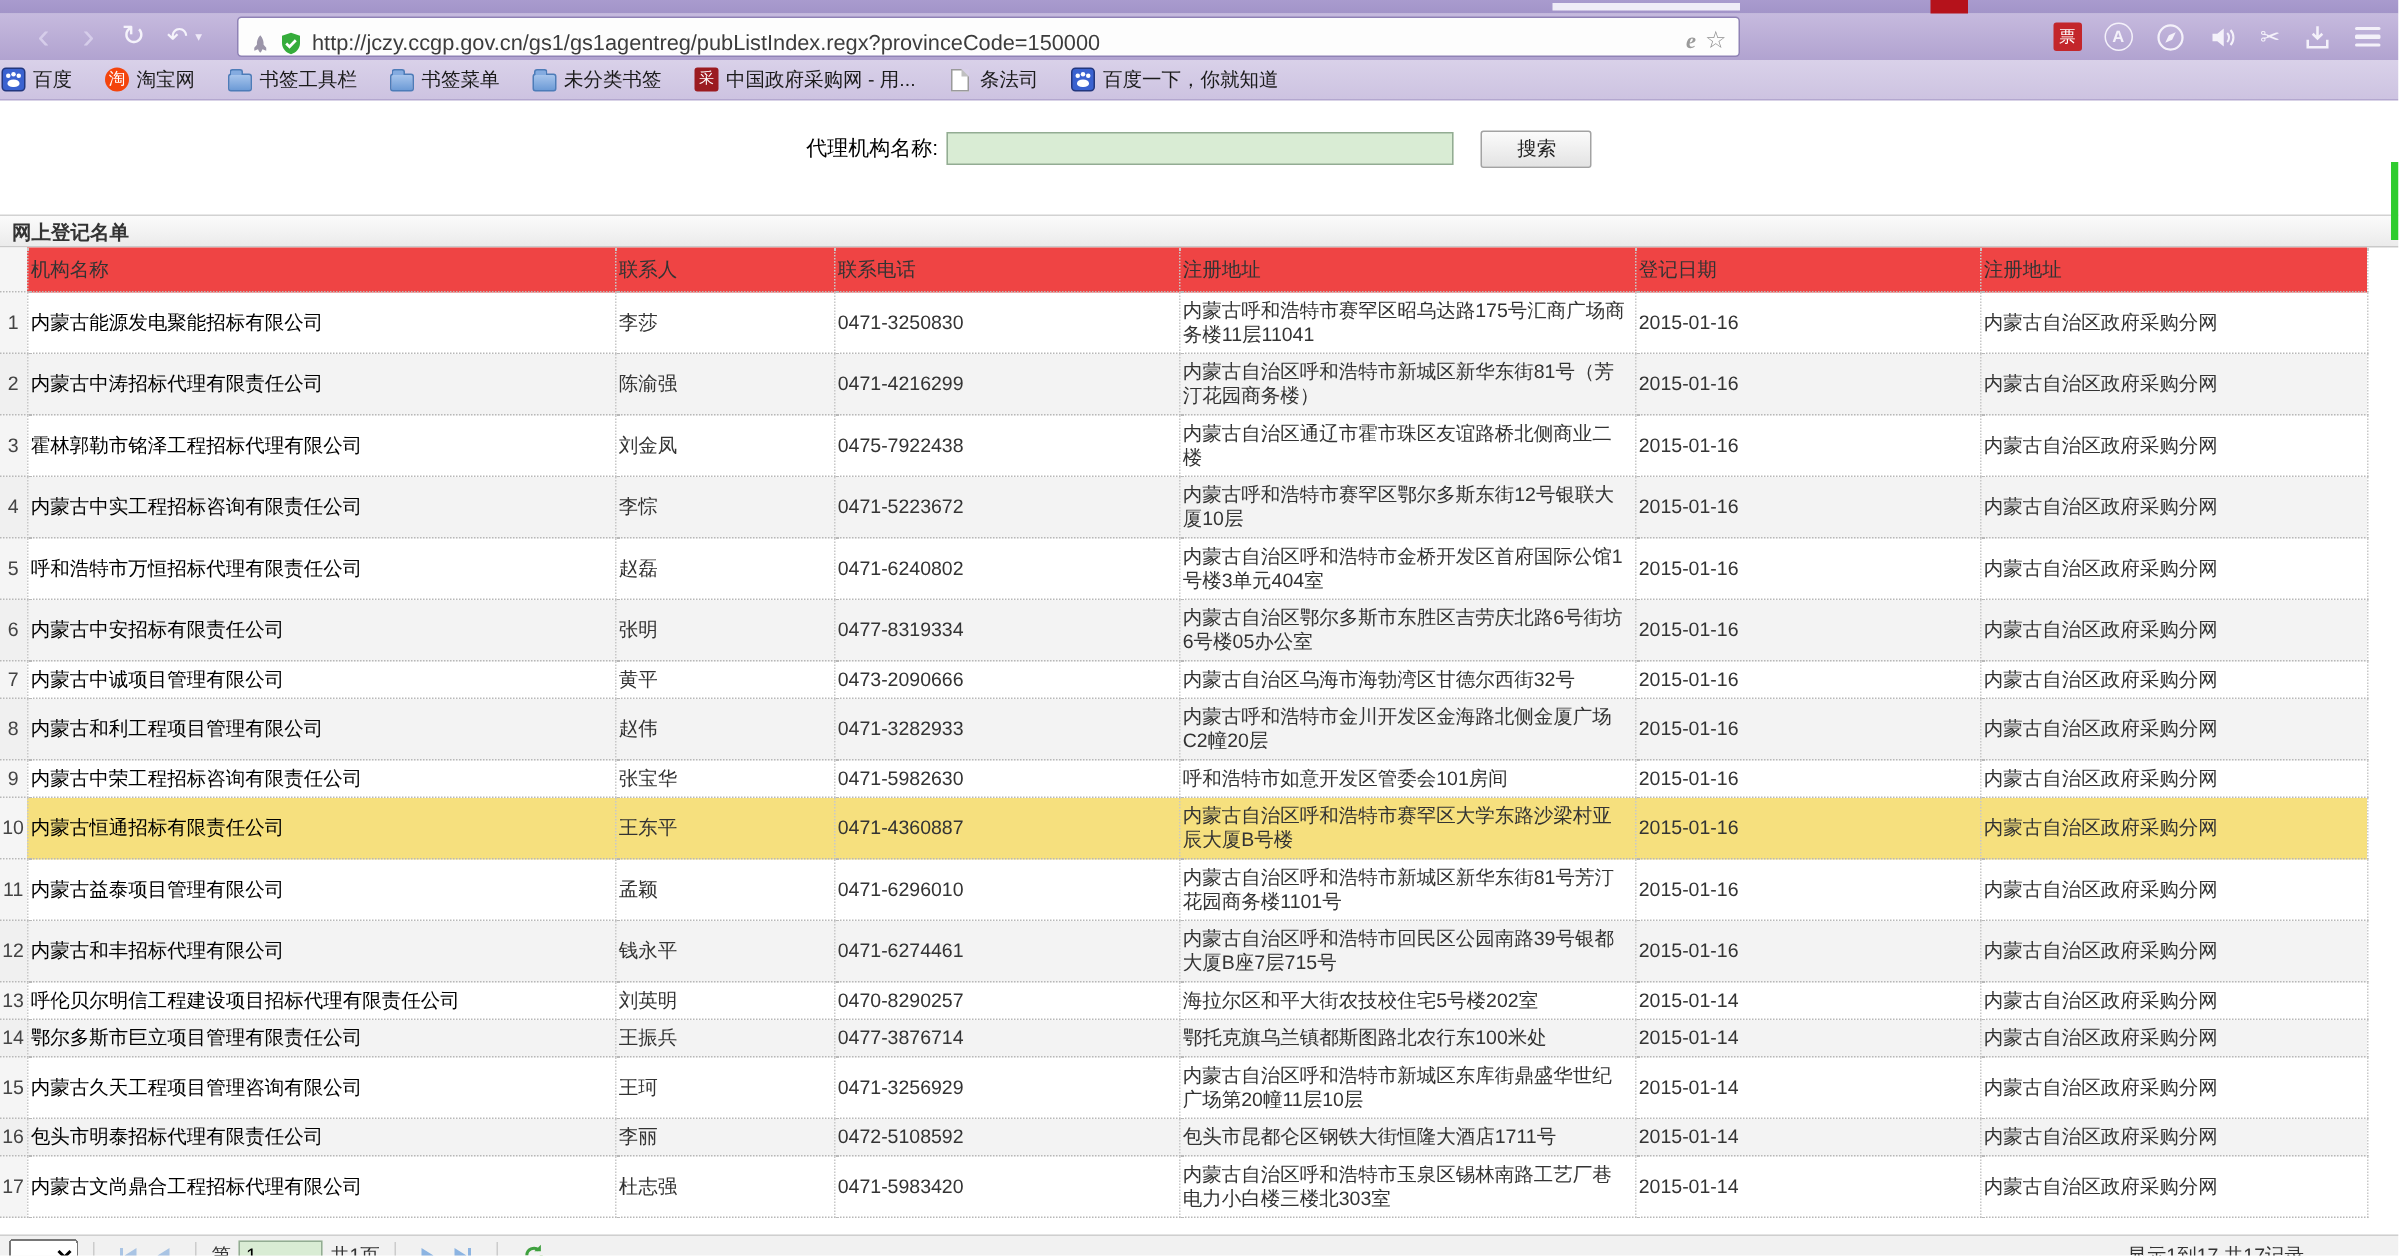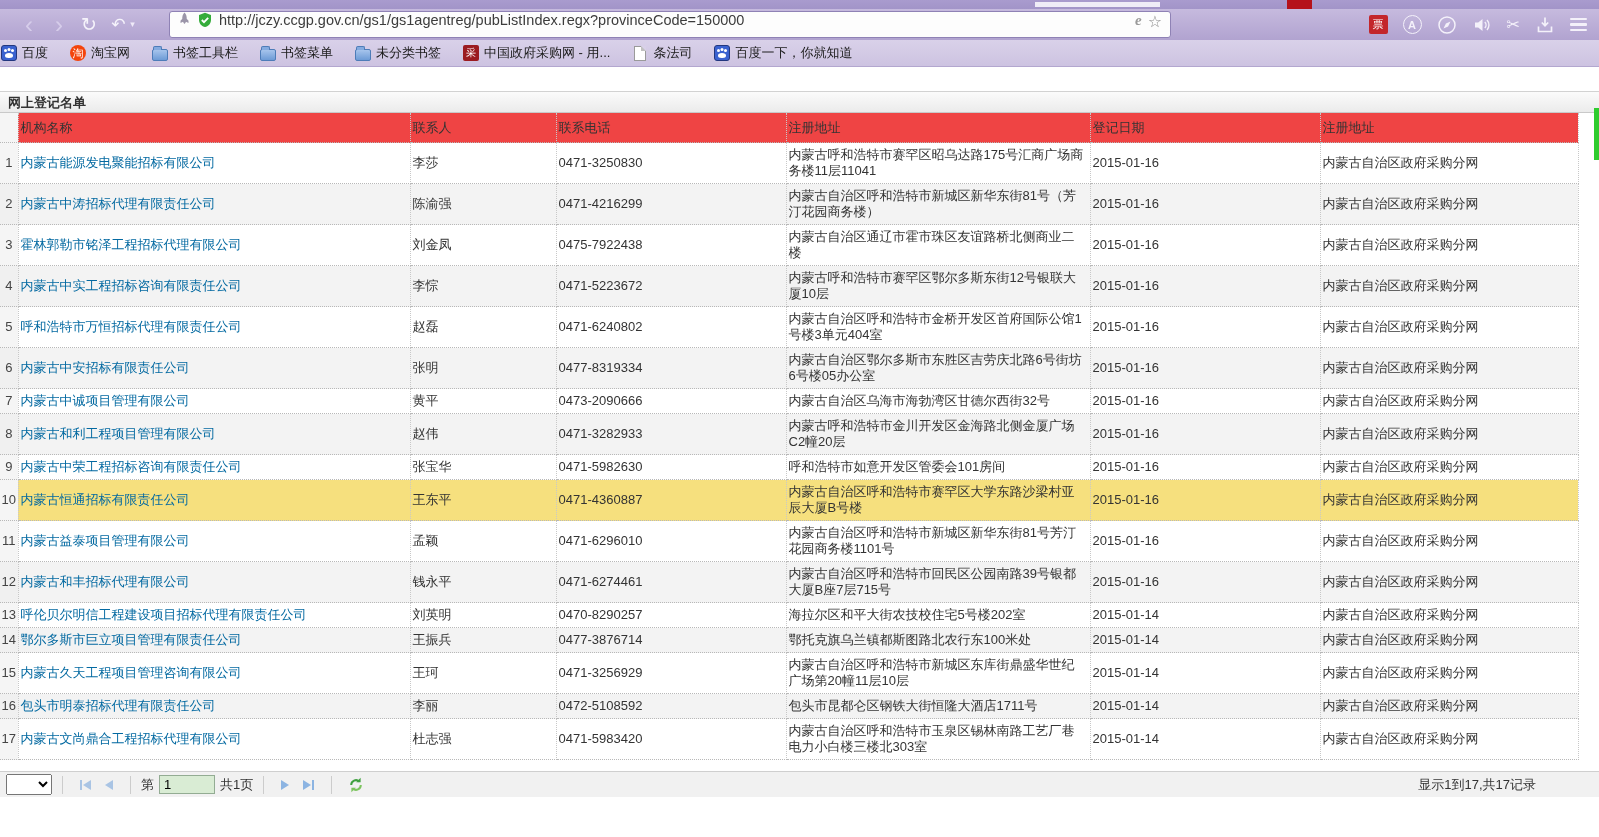--- a/index.html
+++ b/index.html
@@ -15,23 +15,23 @@
   .toolbar {
     height:31px; background:linear-gradient(#c6bade,#b1a3d0);
     display:flex; align-items:center; padding-left:14px;
   }
   .nav { color:#d6cdea; font-size:24px; line-height:22px; width:30px; text-align:center; cursor:default; user-select:none; }
   .nav.enabled { color:#f5f3fb; }
   .nav.reload { font-size:19px; }
   .nav.undo { font-size:17px; width:38px; }
   .undo-caret { font-size:9px; color:#efeaf8; vertical-align:3px; }
   .urlbar {
-    width:1002px; height:27px; margin-left:27px; background:#fdfdfd;
+    width:1002px; height:27px; margin-left:16px; background:#fdfdfd;
     border:1px solid #8f82b5; border-radius:3px;
-    display:flex; align-items:flex-start; padding:0 8px; gap:6px;
+    display:flex; align-items:flex-end; padding:0 8px; gap:6px;
   }
   .url-text { font-size:14.5px; color:#3c3c3c; white-space:nowrap; overflow:hidden; }
   .ie-e { margin-left:auto; font-family:"Liberation Serif", serif; font-style:italic; font-weight:bold; color:#9a9a9a; font-size:15px; }
   .star { color:#8f8f8f; font-size:16px; }
   .toolbar-icons { display:flex; align-items:center; gap:15px; margin-left:auto; margin-right:12px; }
   .ticket { width:19px; height:19px; background:#c3262b; border-radius:2px; color:#fff; font-size:11px;
     display:flex; align-items:center; justify-content:center; }
   .circled-a { width:19px; height:19px; border:1.5px solid #f4f1fa; border-radius:50%; color:#f4f1fa;
     font-size:11px; font-weight:bold; display:flex; align-items:center; justify-content:center; }
   .glyph-ic { color:#f4f1fa; font-size:16px; }
@@ -69,21 +69,21 @@
   th { font-weight:normal; text-align:left; color:#333; padding:6px 4px 5px 2px;
     border-right:1px dotted #c8c8c8; border-bottom:1px dotted #b8b8b8; background:#ef4444; }
   th.num-h { background:#f5f5f5; }
   td { padding:4px 6px 4px 2px; color:#333; line-height:16px;
     border-right:1px dotted #c8c8c8; border-bottom:1px dotted #b8b8b8; vertical-align:middle; }
   td.num { background:#f5f5f5; text-align:center; color:#444; padding:4px 1px; }
   tr.even td { background:#f3f3f3; }
   tr.even td.num { background:#f0f0f0; }
   tr.hl td { background:#f6e07e; }
   tr.hl td.num { background:#f5f5f5; }
-  a.agency { color:#0369a1; text-decoration:none; }
+  a.agency { color:#000000; text-decoration:none; }
   
   .pager { margin-top:11px; height:26px; background:#f1f1f1; border-top:1px solid #cfcfcf;
     display:flex; align-items:center; padding-left:6px; font-size:13px; color:#333; }
   .pager select { width:44px; height:21px; font-size:13px;padding-left:44px; }
   .pg-div { width:1px; height:18px; background:#ccc; margin:0 10px; }
   .pg-btn { display:inline-flex; align-items:center; gap:1px; margin:0 7px; cursor:pointer; }
   .tri-l { width:0; height:0; border:5px solid transparent; border-left:none; border-right:8px solid #8cb4e2; }
   .tri-r { width:0; height:0; border:5px solid transparent; border-right:none; border-left:8px solid #8cb4e2; }
   .pg-bar { width:2px; height:10px; background:#8cb4e2; }
   .pg-btn.dim .tri-l, .pg-btn.dim .tri-r { border-right-color:#a9c4e4; border-left-color:#a9c4e4; }
@@ -175,20 +175,25 @@
       <span class="bm">
         <span class="bm-icon ic-page"></span>
         <span class="bm-label">条法司</span>
       </span>
       <span class="bm">
         <span class="bm-icon ic-baidu"></span>
         <span class="bm-label">百度一下，你就知道</span>
       </span>
     </div>
 
+  <div class="search-row">
+    <span class="search-label">代理机构名称:</span>
+    <input class="search-input" value="" style="">
+    <button class="search-btn">搜索</button>
+  </div>
 
   <div class="section-bar">网上登记名单</div>
 
   <table>
     <colgroup>
       <col style="width:18px">
         <col style="width:392px">
         <col style="width:146px">
       <col style="width:230px">
         <col style="width:304px">

